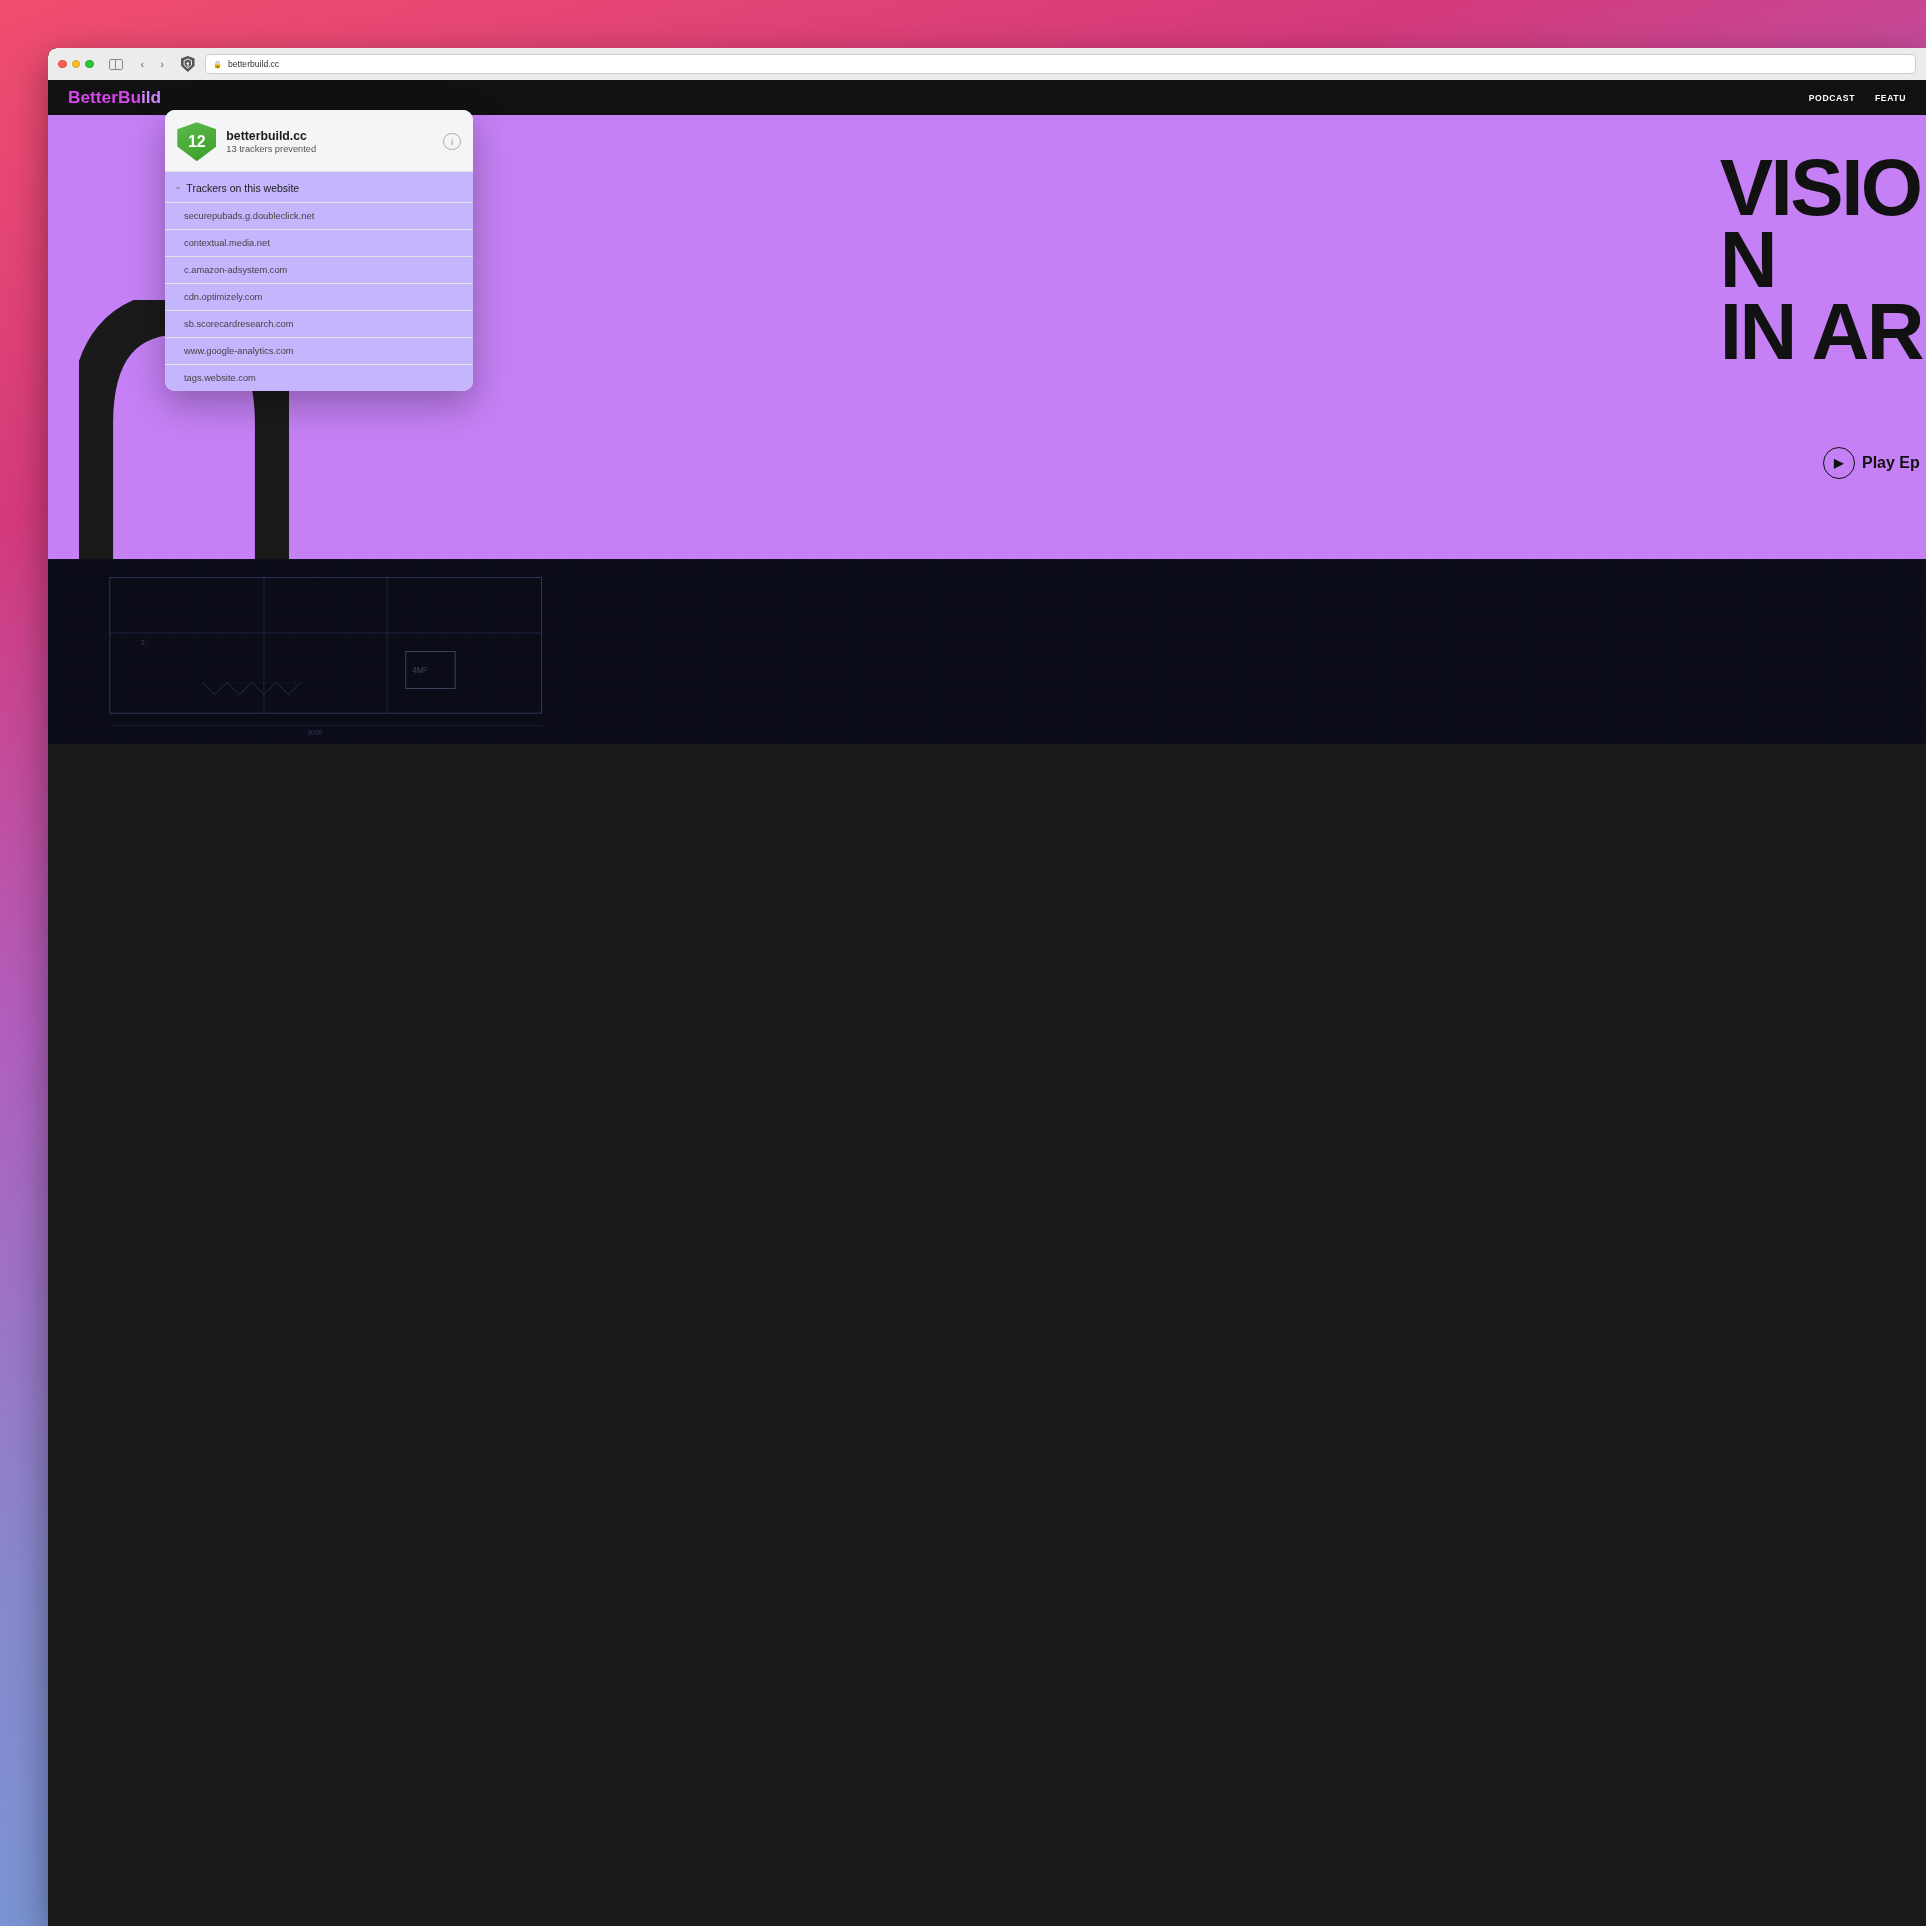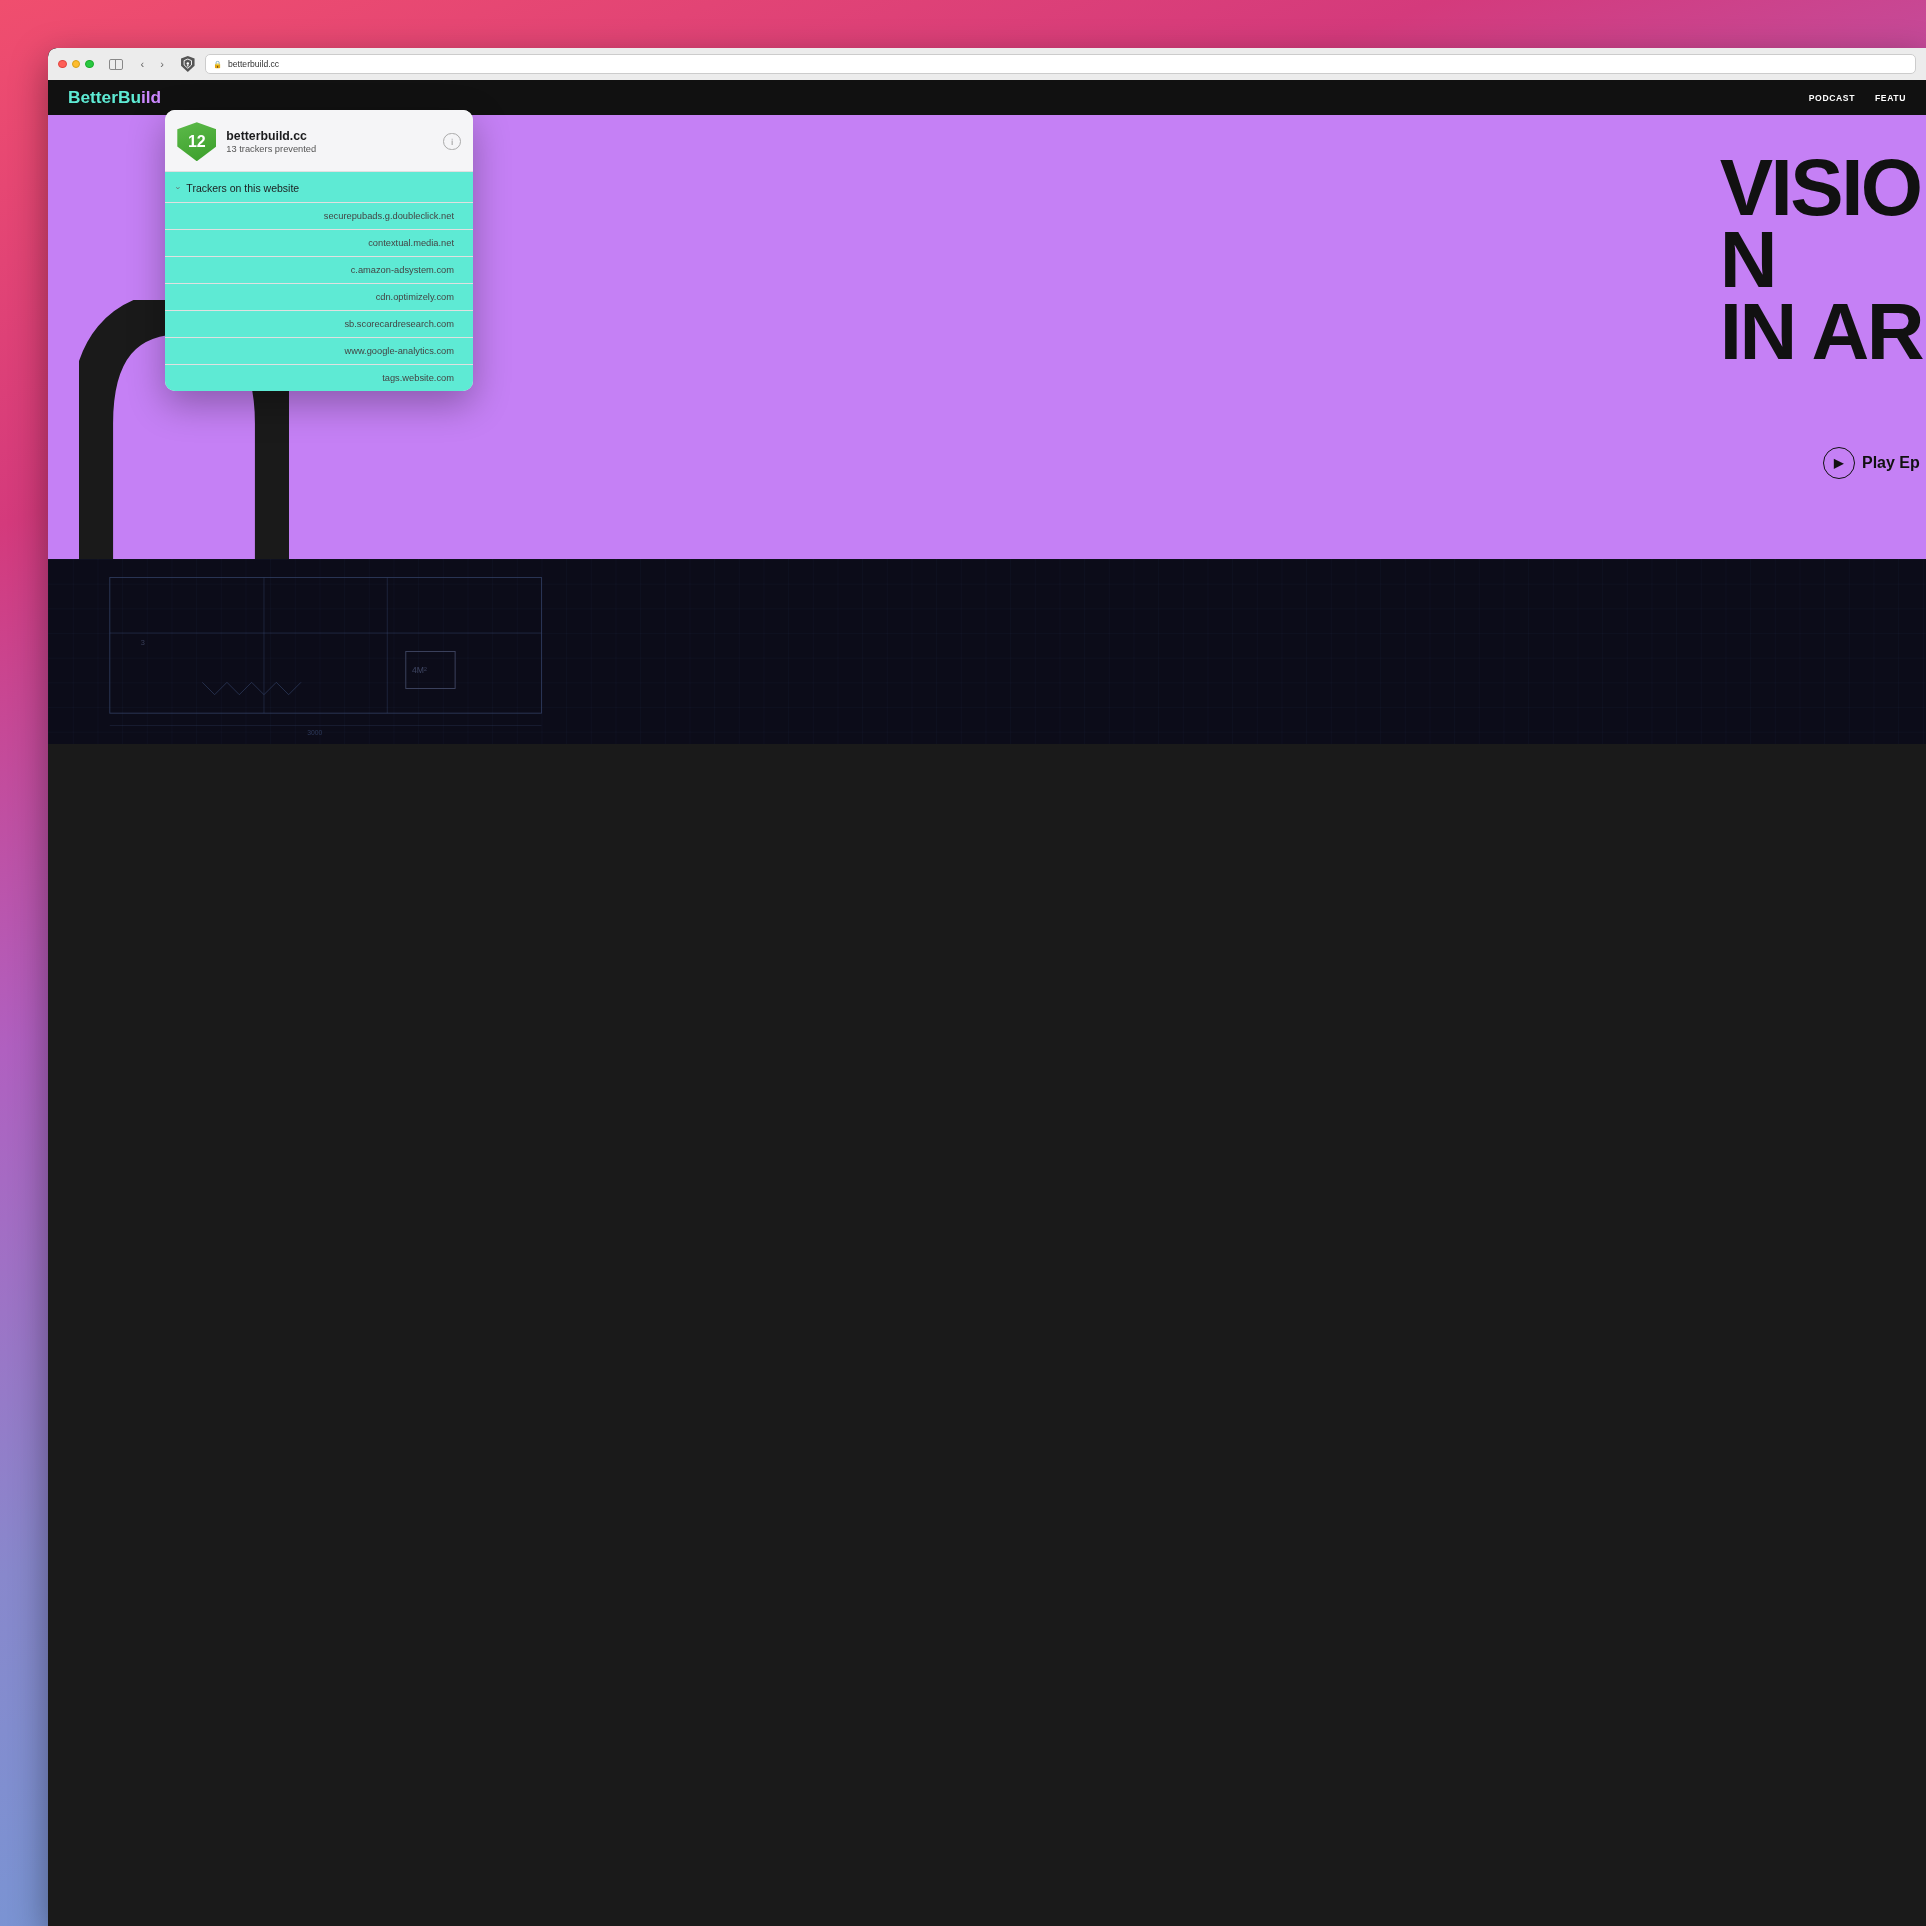--- a/index.html
+++ b/index.html
@@ -157,21 +157,21 @@
       align-items: center;
       padding: 0 20px;
       gap: 25px;
     }
 
     .site-logo {
       font-size: 17.3px;
       font-weight: 700;
       color: #fff;
     }
-    .site-logo span { color: #5eead4; }
+    .site-logo span { color: #d946ef; }
 
     .site-nav {
       margin-left: auto;
       display: flex;
       gap: 20px;
       align-items: center;
     }
 
     .site-nav-item {
       color: #fff;
@@ -326,23 +326,22 @@
       background: none;
       display: flex;
       align-items: center;
       justify-content: center;
       font-size: 8.6px;
       color: #888;
       cursor: pointer;
     }
 
     .popup-body {
-      background: #5eead4;
+      background: #c4b5fd;
       max-height: 247px;
-      text-align: right;
     }
 
     
     .popup-scroll-area {
       overflow-y: scroll;
       max-height: 222px;
     }
 
     .popup-scroll-area::-webkit-scrollbar {
       width: 5px;

